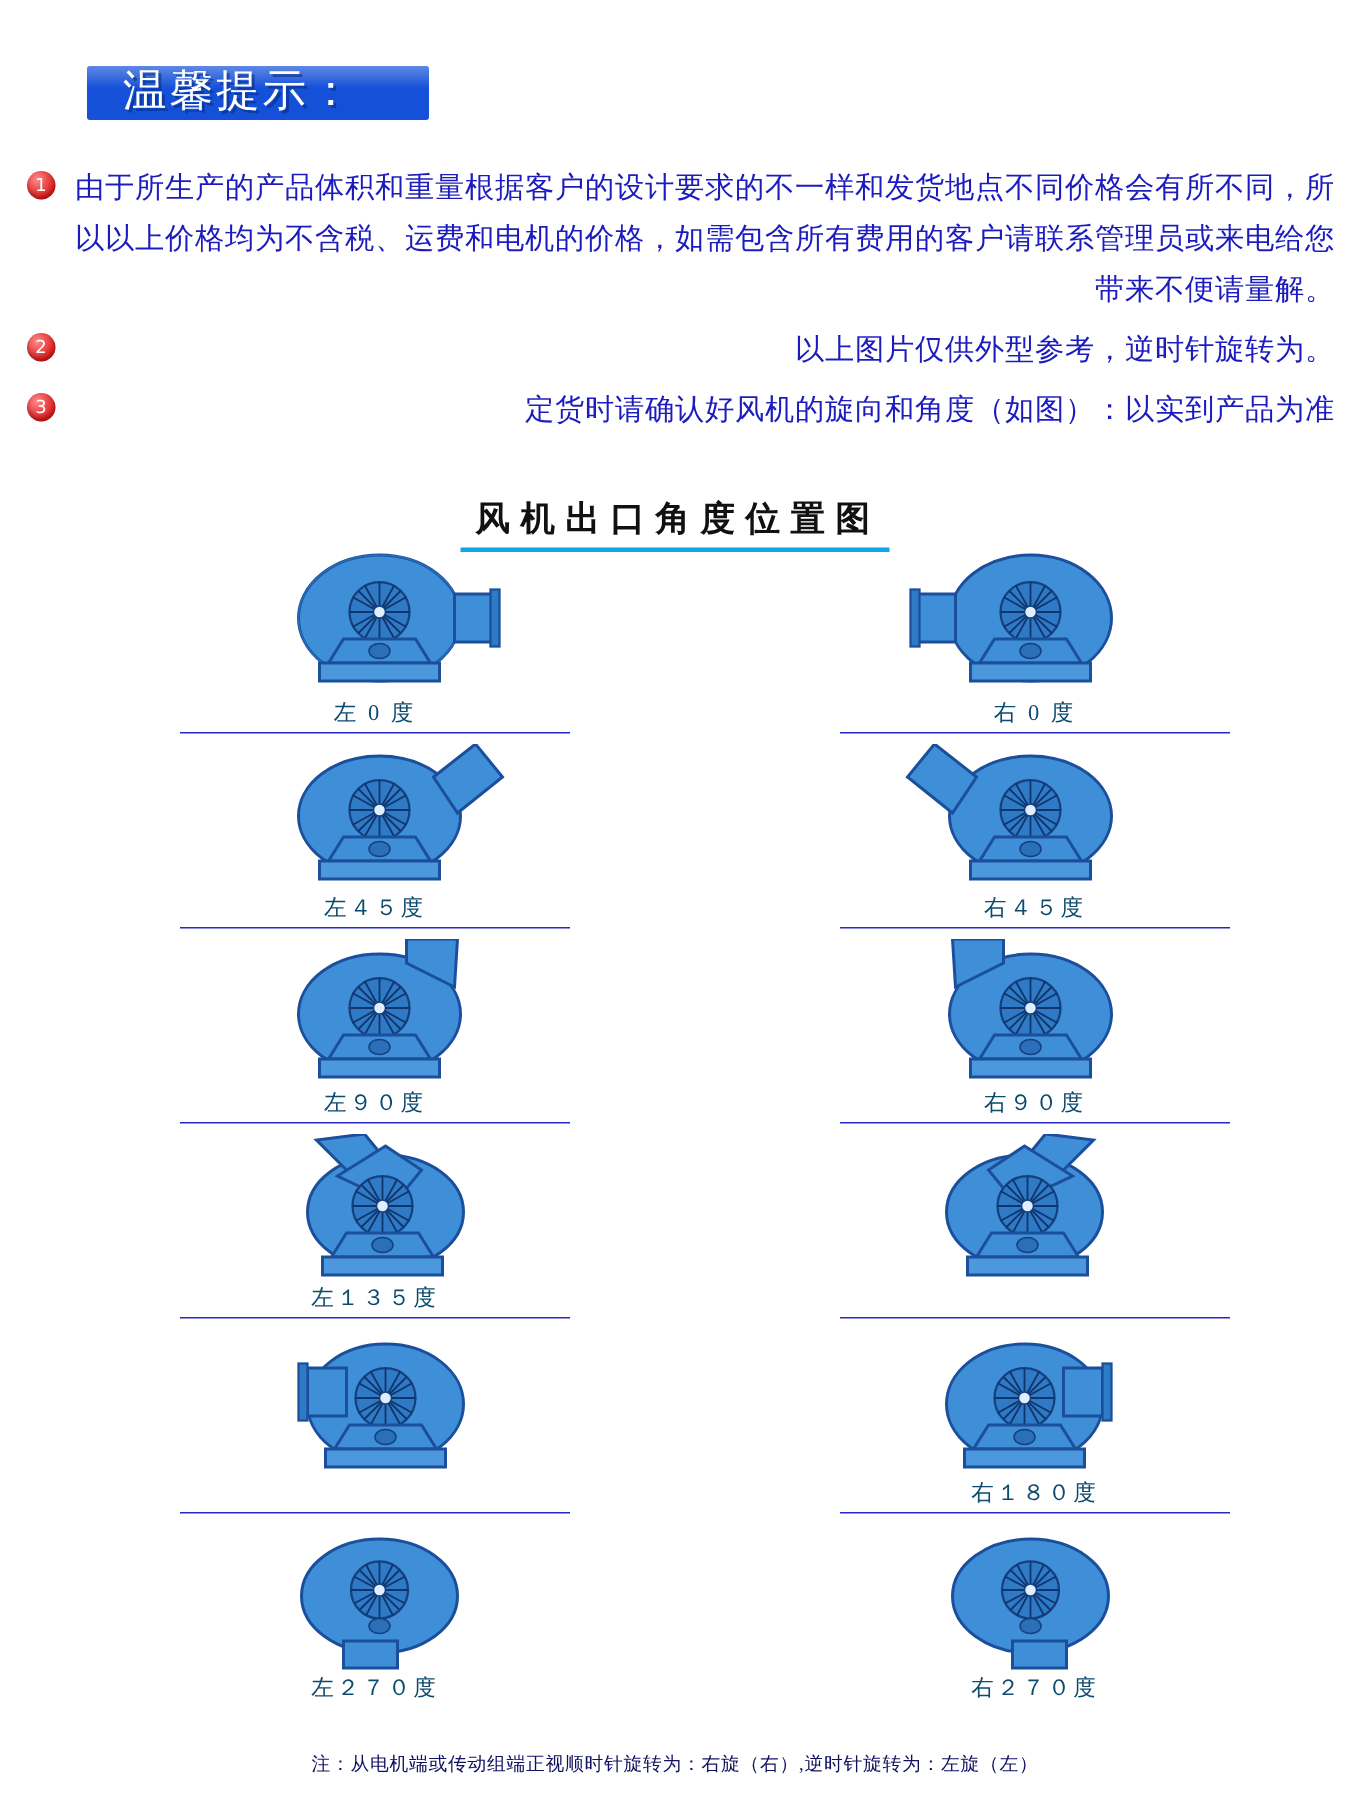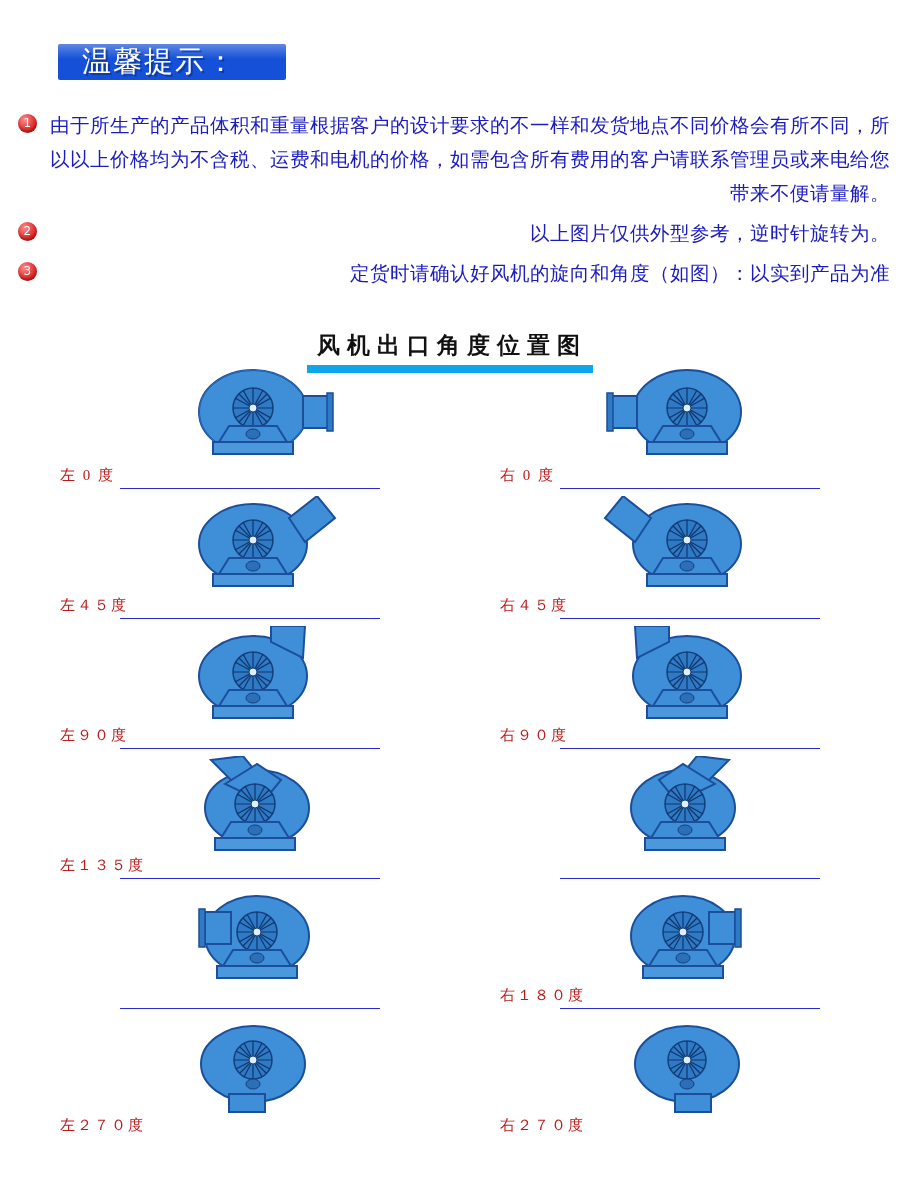--- a/index.html
+++ b/index.html
@@ -103,21 +103,21 @@
     top: 330px;
     width: 900px;
     text-align: center;
   }
   .fig-title .t {
     display: inline-block;
     font-size: 23px;
     font-weight: bold;
     letter-spacing: 7px;
     color: #111111;
-    border-bottom: 8px solid #0ea5e9;
+    border-bottom: 3px solid #0ea5e9;
     padding: 0 6px 4px 10px;
   }
 
   
   .grid {
     position: absolute;
     left: 0;
     top: 366px;
     width: 900px;
   }
@@ -140,23 +140,24 @@
     top: 0;
     width: 380px;
     height: 104px;
   }
   .fan-wrap svg { display: block; }
 
   .cell .label {
     position: absolute;
     top: 100px;
     width: 380px;
+    text-align: center;
     font-size: 15px;
     letter-spacing: 2px;
-    color: #b91c1c;
+    color: #0c4a6e;
     font-family: "Liberation Serif", serif;
   }
   .rule {
     position: absolute;
     height: 1px;
     background: #2828c8;
     top: 122px;
   }
   .rule.left  { left: 120px; width: 260px; }
   .rule.right { left: 560px; width: 260px; }
@@ -546,14 +547,15 @@
               <ellipse cx="68" cy="62" rx="7" ry="5" fill="#2a6fb8" stroke="#15407f" stroke-width="1"></ellipse>
             </g>
           </svg>
         </div>
         <div class="label">右２７０度</div>
       </div>
     </div>
 
   </div>
 
+  <div class="footer-note">注：从电机端或传动组端正视顺时针旋转为：右旋（右）,逆时针旋转为：左旋（左）</div>
 
 </div>
 
 </body></html>

